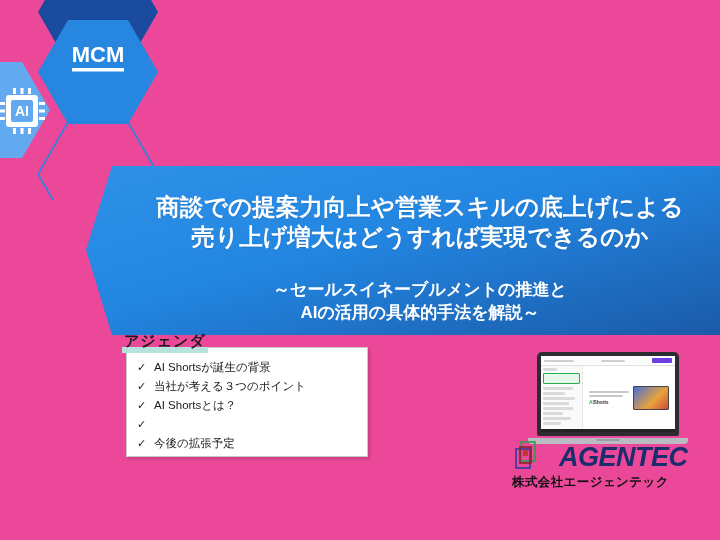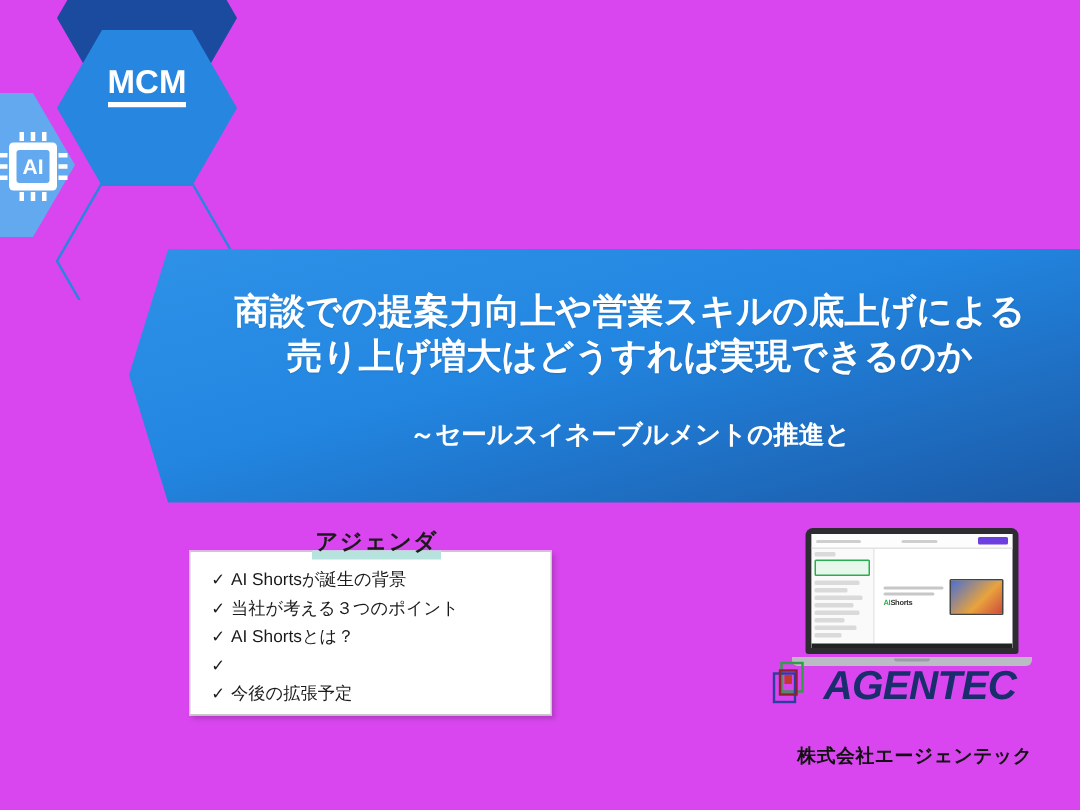--- a/index.html
+++ b/index.html
@@ -12,21 +12,21 @@
     background: #ffffff;
     font-family: "Liberation Sans", sans-serif;
     overflow: hidden;
     position: relative;
   }
   #slide {
     position: absolute;
     left: 0; top: 0;
     width: 720px;
     height: 540px;
-    background: #d946ef;
+    background: #ec4899;
     overflow: hidden;
   }
 
   
   .hex-layer {
     position: absolute;
     left: 0; top: 0;
     width: 230px;
     height: 200px;
     pointer-events: none;
@@ -71,23 +71,22 @@
     font-weight: bold;
     line-height: 23px;
     white-space: nowrap;
     text-align: center;
   }
 
   
   .agenda-wrap {
     position: absolute;
     left: 122px;
-    top: 352px;
+    top: 332px;
     width: 258px;
-    text-align: center;
   }
   .agenda-heading {
     position: relative;
     display: inline-block;
     font-size: 15px;
     font-weight: bold;
     color: #1a1a1a;
     letter-spacing: 1px;
     padding: 0 2px 2px 2px;
     z-index: 3;
@@ -210,28 +209,27 @@
     width: 196px;
   }
   .brand-row { display: flex; align-items: center; }
   .brand-name {
     font-size: 27px;
     font-weight: bold;
     font-style: italic;
     color: #1a2e6e;
     letter-spacing: -0.5px;
     line-height: 30px;
-    margin-left: 3px;
+    margin-left: 13px;
   }
   .brand-jp {
-    text-align: center;
     font-size: 12.5px;
     font-weight: bold;
     color: #111111;
-    margin-top: 22px;
+    margin-top: 0;
     letter-spacing: 0.4px;
   }
 </style>
 </head>
 <body>
 
 <div id="slide">
 
   <svg class="hex-layer" viewBox="0 0 230 200" width="230" height="200">
 
@@ -276,20 +274,21 @@
         </linearGradient>
       </defs>
       <polygon points="112,6 720,6 720,175 112,175 86,90" fill="url(#bannerGrad)"></polygon>
     </svg>
 
     <div class="banner-text">
       <div class="title-line">商談での提案力向上や営業スキルの底上げによる</div>
       <div class="title-line">売り上げ増大はどうすれば実現できるのか</div>
       <div class="subtitle-block">
         <div class="subtitle-line">～セールスイネーブルメントの推進と</div>
+        <div class="subtitle-line">AIの活用の具体的手法を解説～</div>
       </div>
     </div>
   </div>
 
   <div class="agenda-wrap">
     <div class="agenda-heading">
       <span>アジェンダ</span>
       <span class="hl"></span>
     </div>
     <div class="agenda-box">

